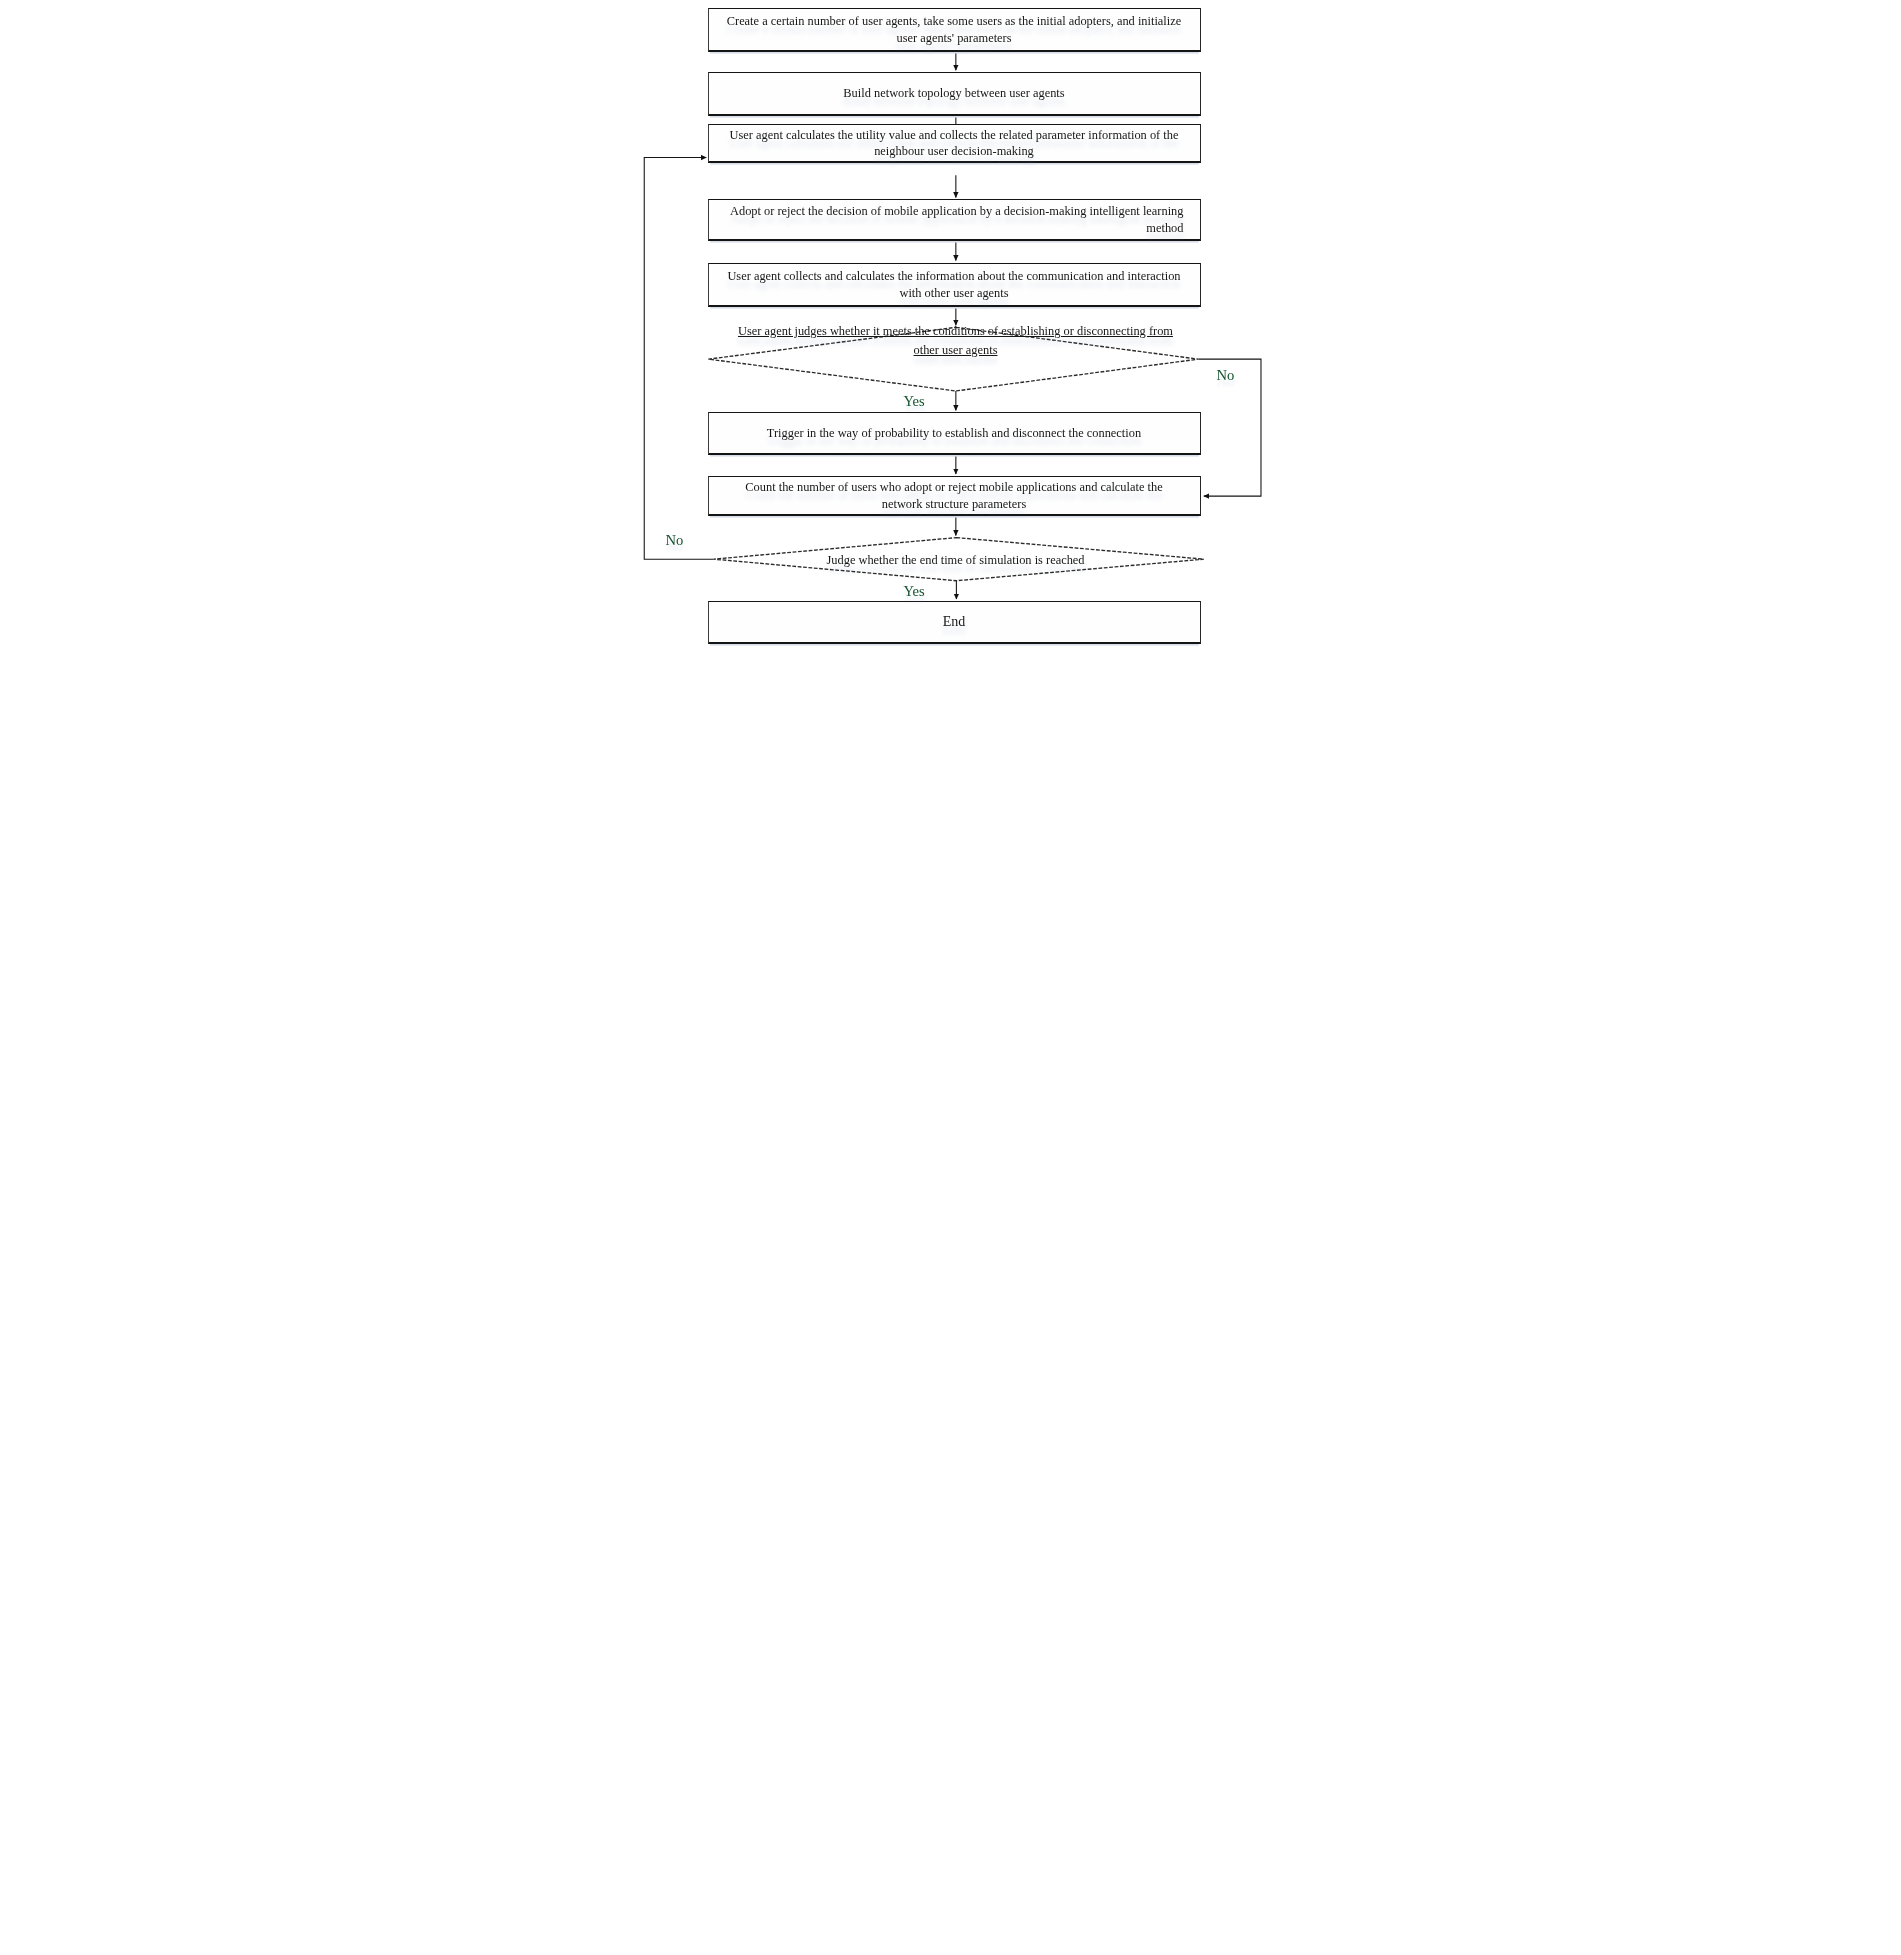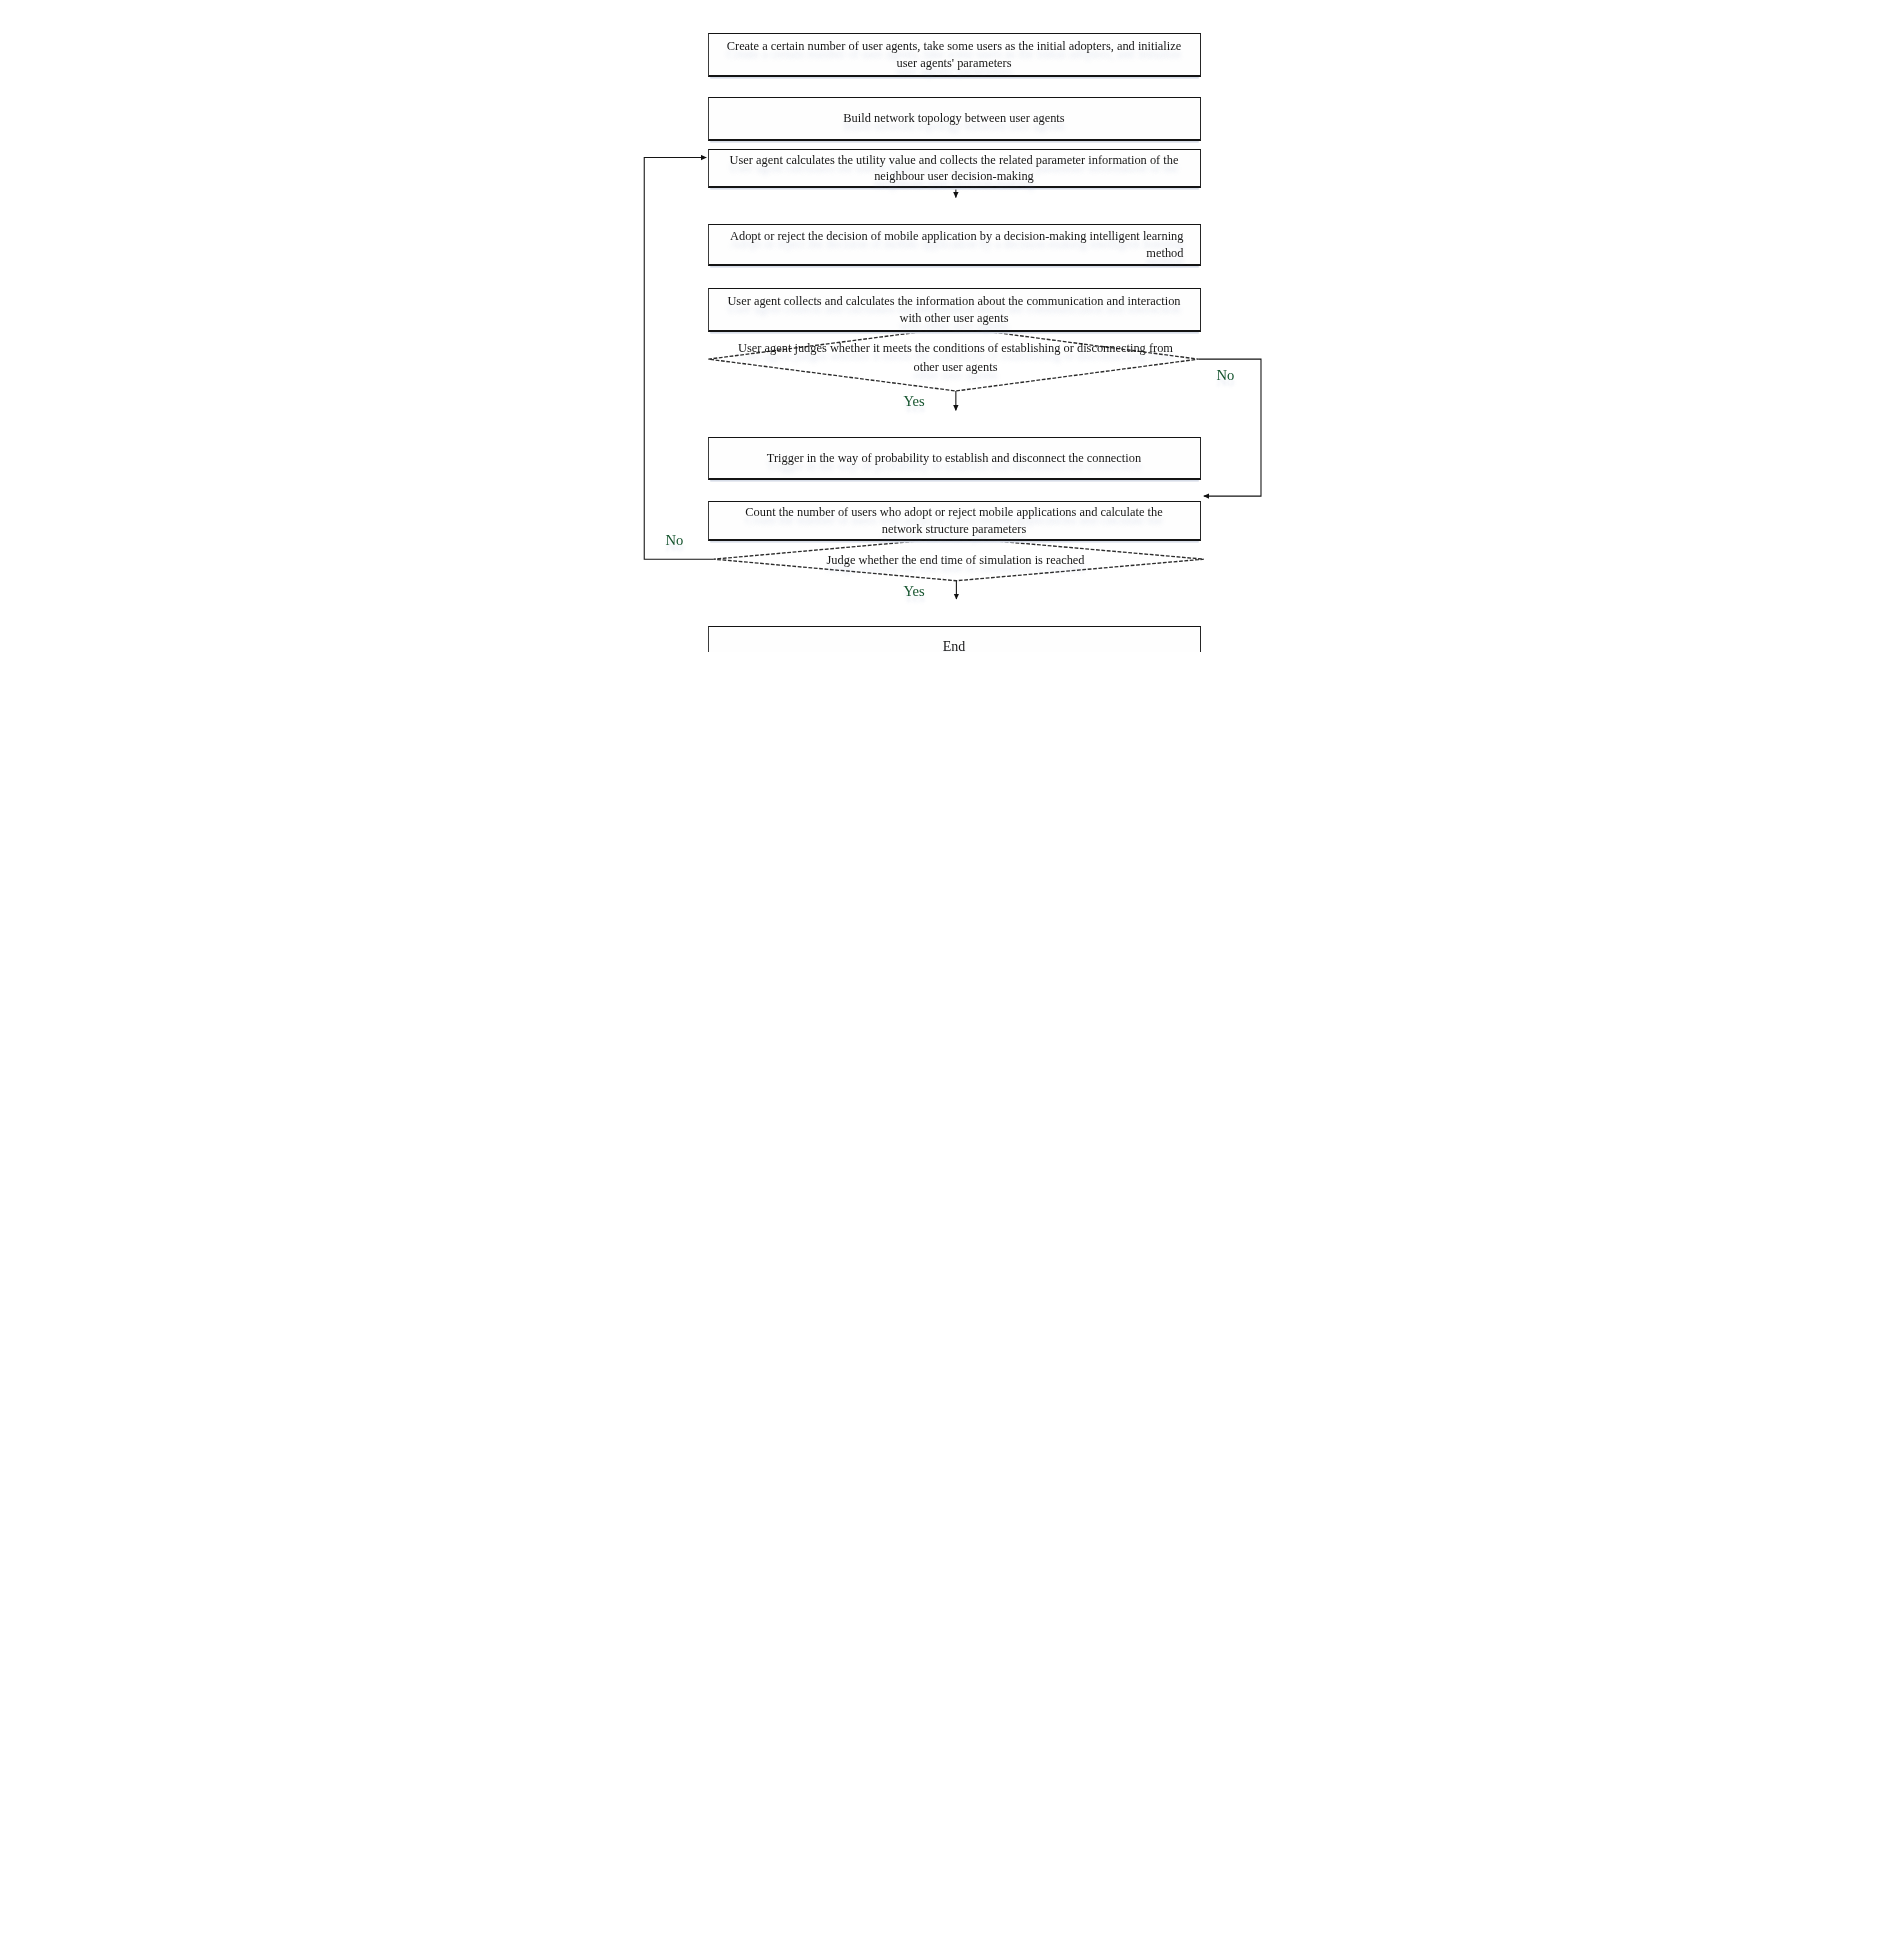--- a/index.html
+++ b/index.html
@@ -30,38 +30,37 @@
     border-right: 1.6px solid #262626;
     box-shadow: 0 3.8px 0 -2.2px #d7dde8;
     display: flex;
     align-items: center;
     justify-content: center;
     text-align: center;
     padding: 0 16px;
     font-size: 12.4px;
     line-height: 1.32;
     text-shadow: 0 7.5px 4.3px rgba(130,150,190,0.22);
-    margin-top: 25px;
   }
   .n1 { top: 8px;   height: 44px; }
   .n2 { top: 72px;  height: 44px; }
   .n3 { top: 124px;  height: 39px; }
   .n4 { top: 199px;  height: 42px; text-align: right; }
   .n5 { top: 263px;  height: 44px; }
   .n6 { top: 412px;  height: 43px; }
   .n7 { top: 476px;  height: 40px; }
   .n8 { top: 601px; height: 43px; font-size: 14px; }
   .dtext {
     position: absolute;
     text-align: center;
     font-size: 12.4px;
     line-height: 1.5;
     text-shadow: 0 7.5px 4.3px rgba(130,150,190,0.22);
   }
-  .d1 { left: 101px; top: 339px;  width: 442px; }
+  .d1 { left: 101px; top: 322px;  width: 442px; text-decoration: underline; }
   .d2 { left: 101px; top: 551px; width: 442px; }
   .elabel {
     position: absolute;
     font-size: 14.6px;
     color: #14532d;
     text-shadow: 0 6px 3.2px rgba(130,150,190,0.20);
   }
   .yes1 { left: 270px;  top: 393px; }
   .no1  { left: 583px; top: 367px; }
   .yes2 { left: 270px;  top: 583px; }

